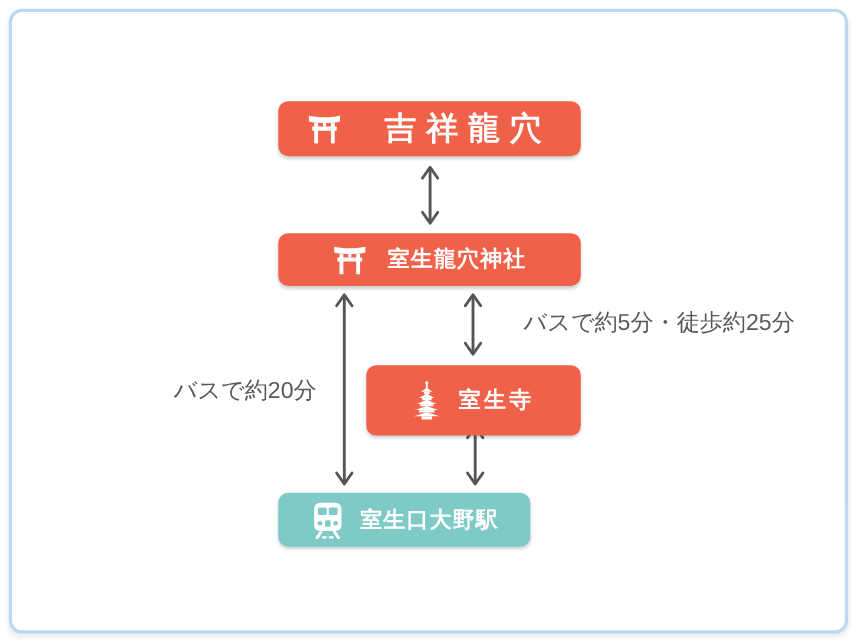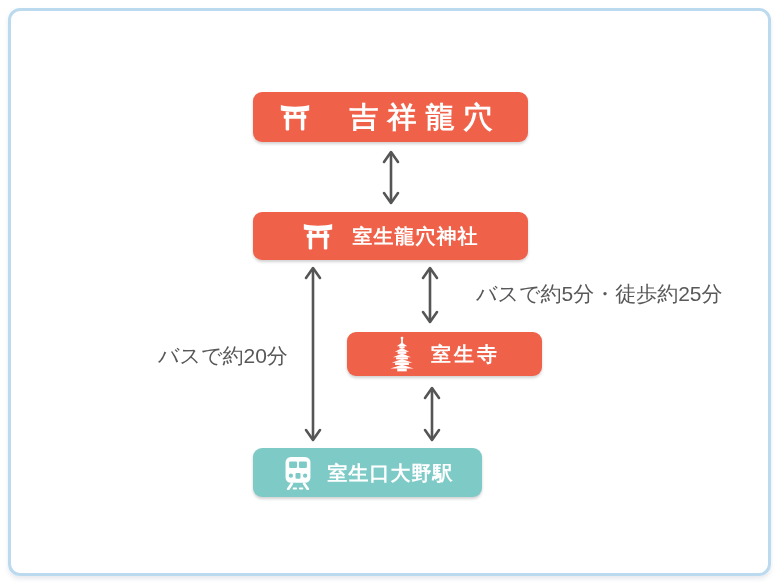--- a/index.html
+++ b/index.html
@@ -46,21 +46,21 @@
   .node .icon{flex:0 0 auto;display:block;}
   .node .node-label{
     font-size:20px;font-weight:bold;line-height:1;
     letter-spacing:1px;white-space:nowrap;
   }
   .node-orange{background:var(--node-primary);}
   .node-teal{background:var(--node-station);}
   .n0{left:253px;top:92px;width:275px;height:50px;gap:40px;}
   .n0 .node-label{font-size:29px;letter-spacing:9px;}
   .n1{left:253px;top:212px;width:275px;height:48px;gap:20px;}
-  .n2{left:347px;top:332px;width:195px;height:44px;gap:16px;text-align:center;}
+  .n2{left:333px;top:332px;width:195px;height:64px;gap:16px;text-align:center;}
   .n2 .node-label{letter-spacing:3px;}
   .n3{left:253px;top:448px;width:229px;height:49px;gap:14px;}
   .edge-label{
     position:absolute;
     font-size:21px;line-height:1;
     color:var(--edge-label-text);
     white-space:nowrap;
   }
   .l0{left:429px;top:166px;}
   .l1{left:456px;top:283px;margin-left:20px;}

